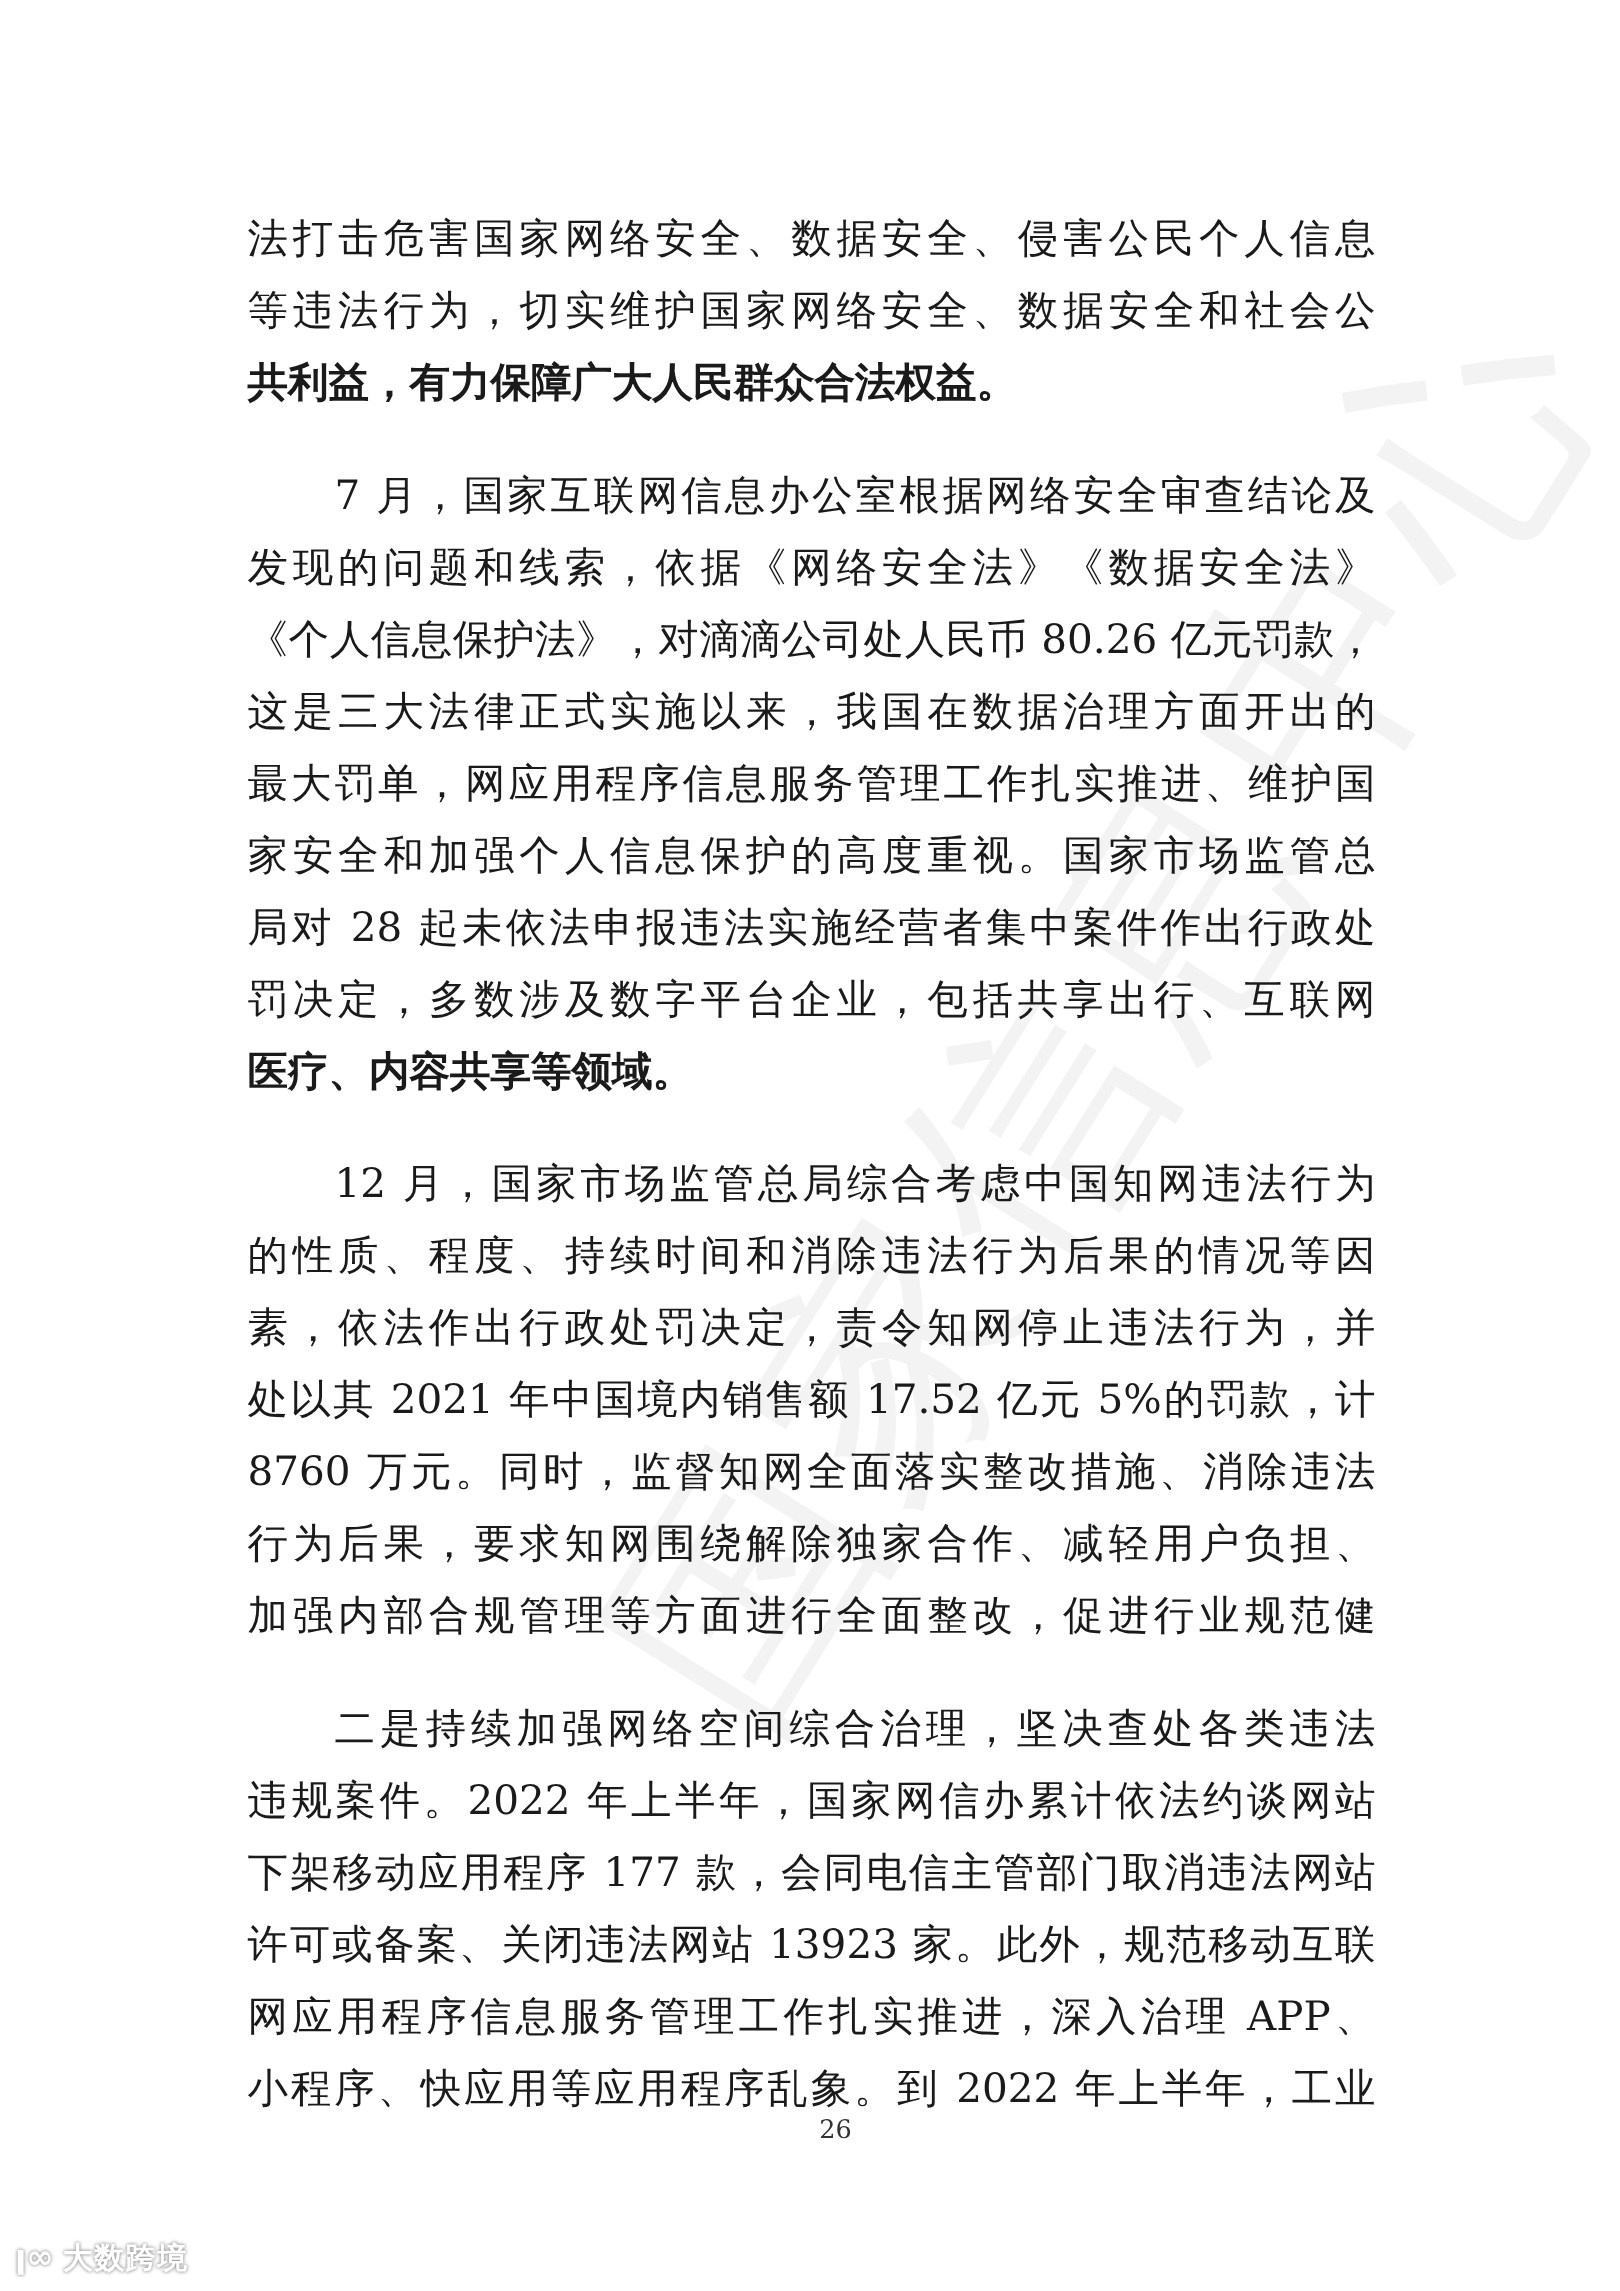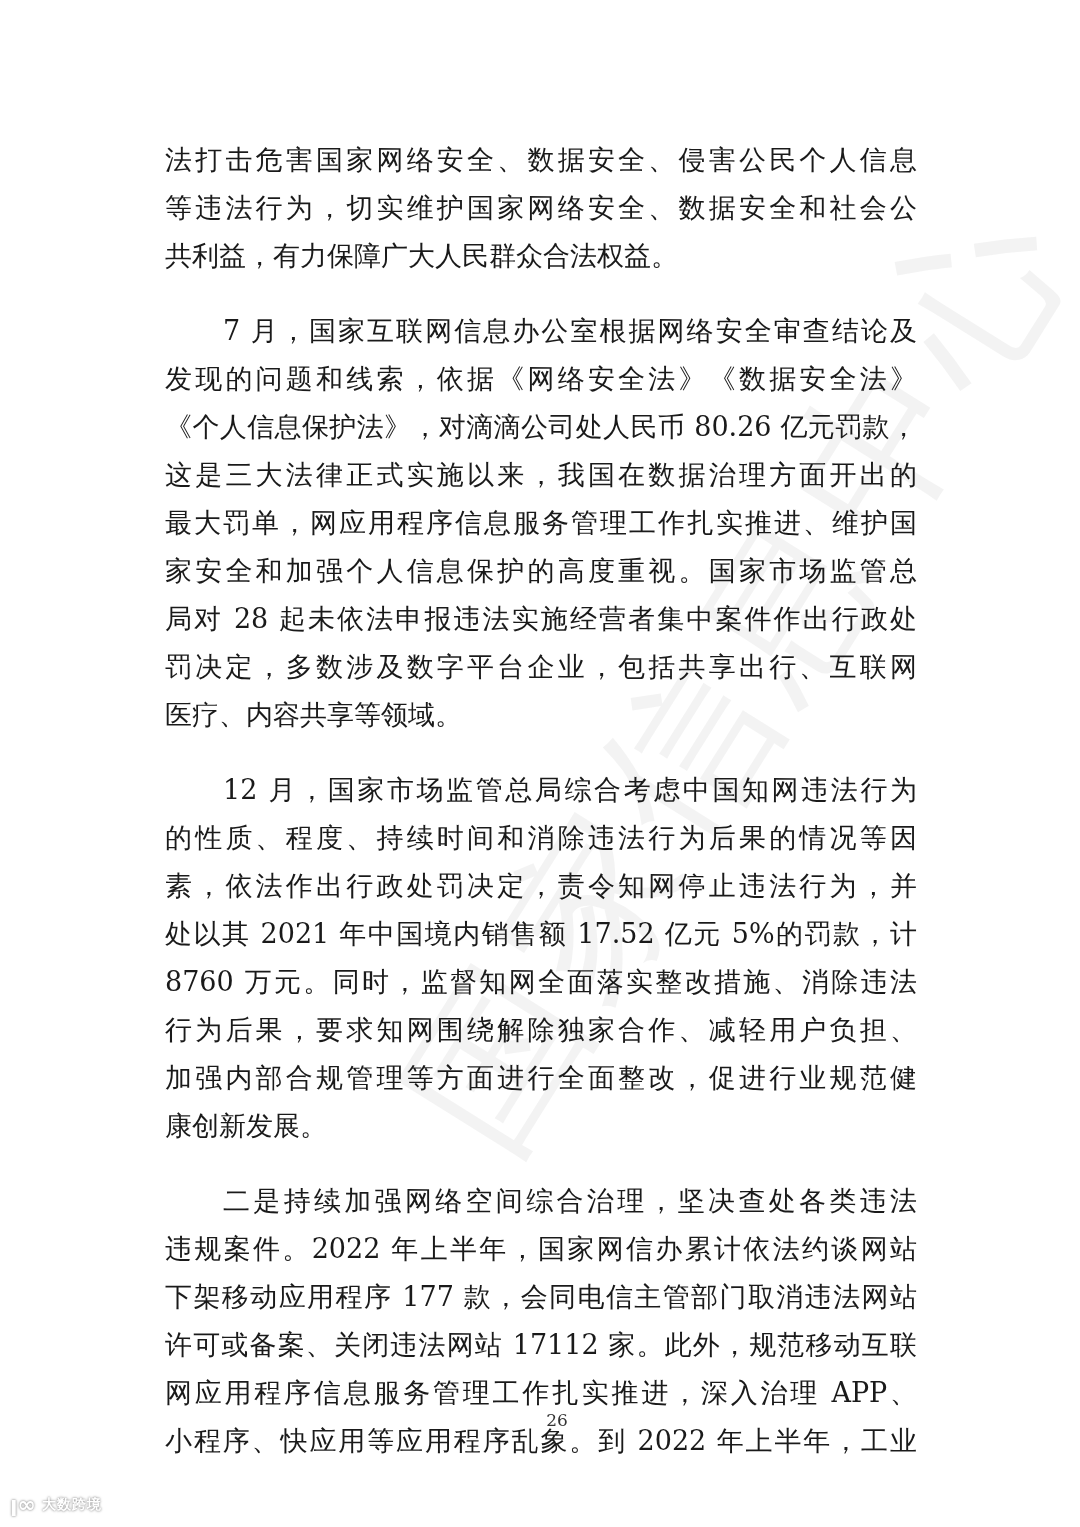--- a/index.html
+++ b/index.html
@@ -34,21 +34,21 @@
       z-index: 1;
     }
     .line {
       height: 48px;
       line-height: 48px;
       font-size: 27px;
       white-space: nowrap;
       text-align: justify;
       text-align-last: justify;
     }
-    .line.last { text-align-last: left; }
+    .line.last { text-align-last: left; font-weight: bold; }
     .indent { padding-left: 58px; margin-top: 27px; }
     .page-number {
       position: absolute;
       top: 1410px;
       left: 17px;
       width: 1080px;
       text-align: center;
       font-size: 17px;
       color: #333;
       z-index: 1;
@@ -64,21 +64,21 @@
     }
     .brand-logo {
       font-family: "DejaVu Sans", sans-serif;
       font-size: 22px;
       font-weight: bold;
       color: #ffffff;
       text-shadow: 0 0 2px #999, 0 0 3px #aaa;
     }
     .brand-name {
       font-family: "DejaVu Sans", sans-serif;
-      font-size: 14px;
+      font-size: 20px;
       font-weight: bold;
       color: #ffffff;
       text-shadow: 0 0 2px #999, 0 0 3px #aaa;
       letter-spacing: 1px;
     }
   </style>
 </head>
 <body>
 
 <div class="watermark">国家信息中心</div>
@@ -104,28 +104,27 @@
   </div>
 
   <div>
     <div class="line indent">12 月，国家市场监管总局综合考虑中国知网违法行为</div>
     <div class="line">的性质、程度、持续时间和消除违法行为后果的情况等因</div>
     <div class="line">素，依法作出行政处罚决定，责令知网停止违法行为，并</div>
     <div class="line">处以其 2021 年中国境内销售额 17.52 亿元 5%的罚款，计</div>
     <div class="line">8760 万元。同时，监督知网全面落实整改措施、消除违法</div>
     <div class="line">行为后果，要求知网围绕解除独家合作、减轻用户负担、</div>
     <div class="line">加强内部合规管理等方面进行全面整改，促进行业规范健</div>
-    <div class="line last">康创新发展。</div>
   </div>
 
   <div>
     <div class="line indent">二是持续加强网络空间综合治理，坚决查处各类违法</div>
     <div class="line">违规案件。2022 年上半年，国家网信办累计依法约谈网站</div>
     <div class="line">下架移动应用程序 177 款，会同电信主管部门取消违法网站</div>
-    <div class="line">许可或备案、关闭违法网站 17112 家。此外，规范移动互联</div>
+    <div class="line">许可或备案、关闭违法网站 13923 家。此外，规范移动互联</div>
     <div class="line">网应用程序信息服务管理工作扎实推进，深入治理 APP、</div>
     <div class="line">小程序、快应用等应用程序乱象。到 2022 年上半年，工业</div>
   </div>
 </div>
 
 <div class="page-number">26</div>
 
 <div class="brand">
   <span class="brand-logo">ꞁ∞</span>
   <span class="brand-name">大数跨境</span>

